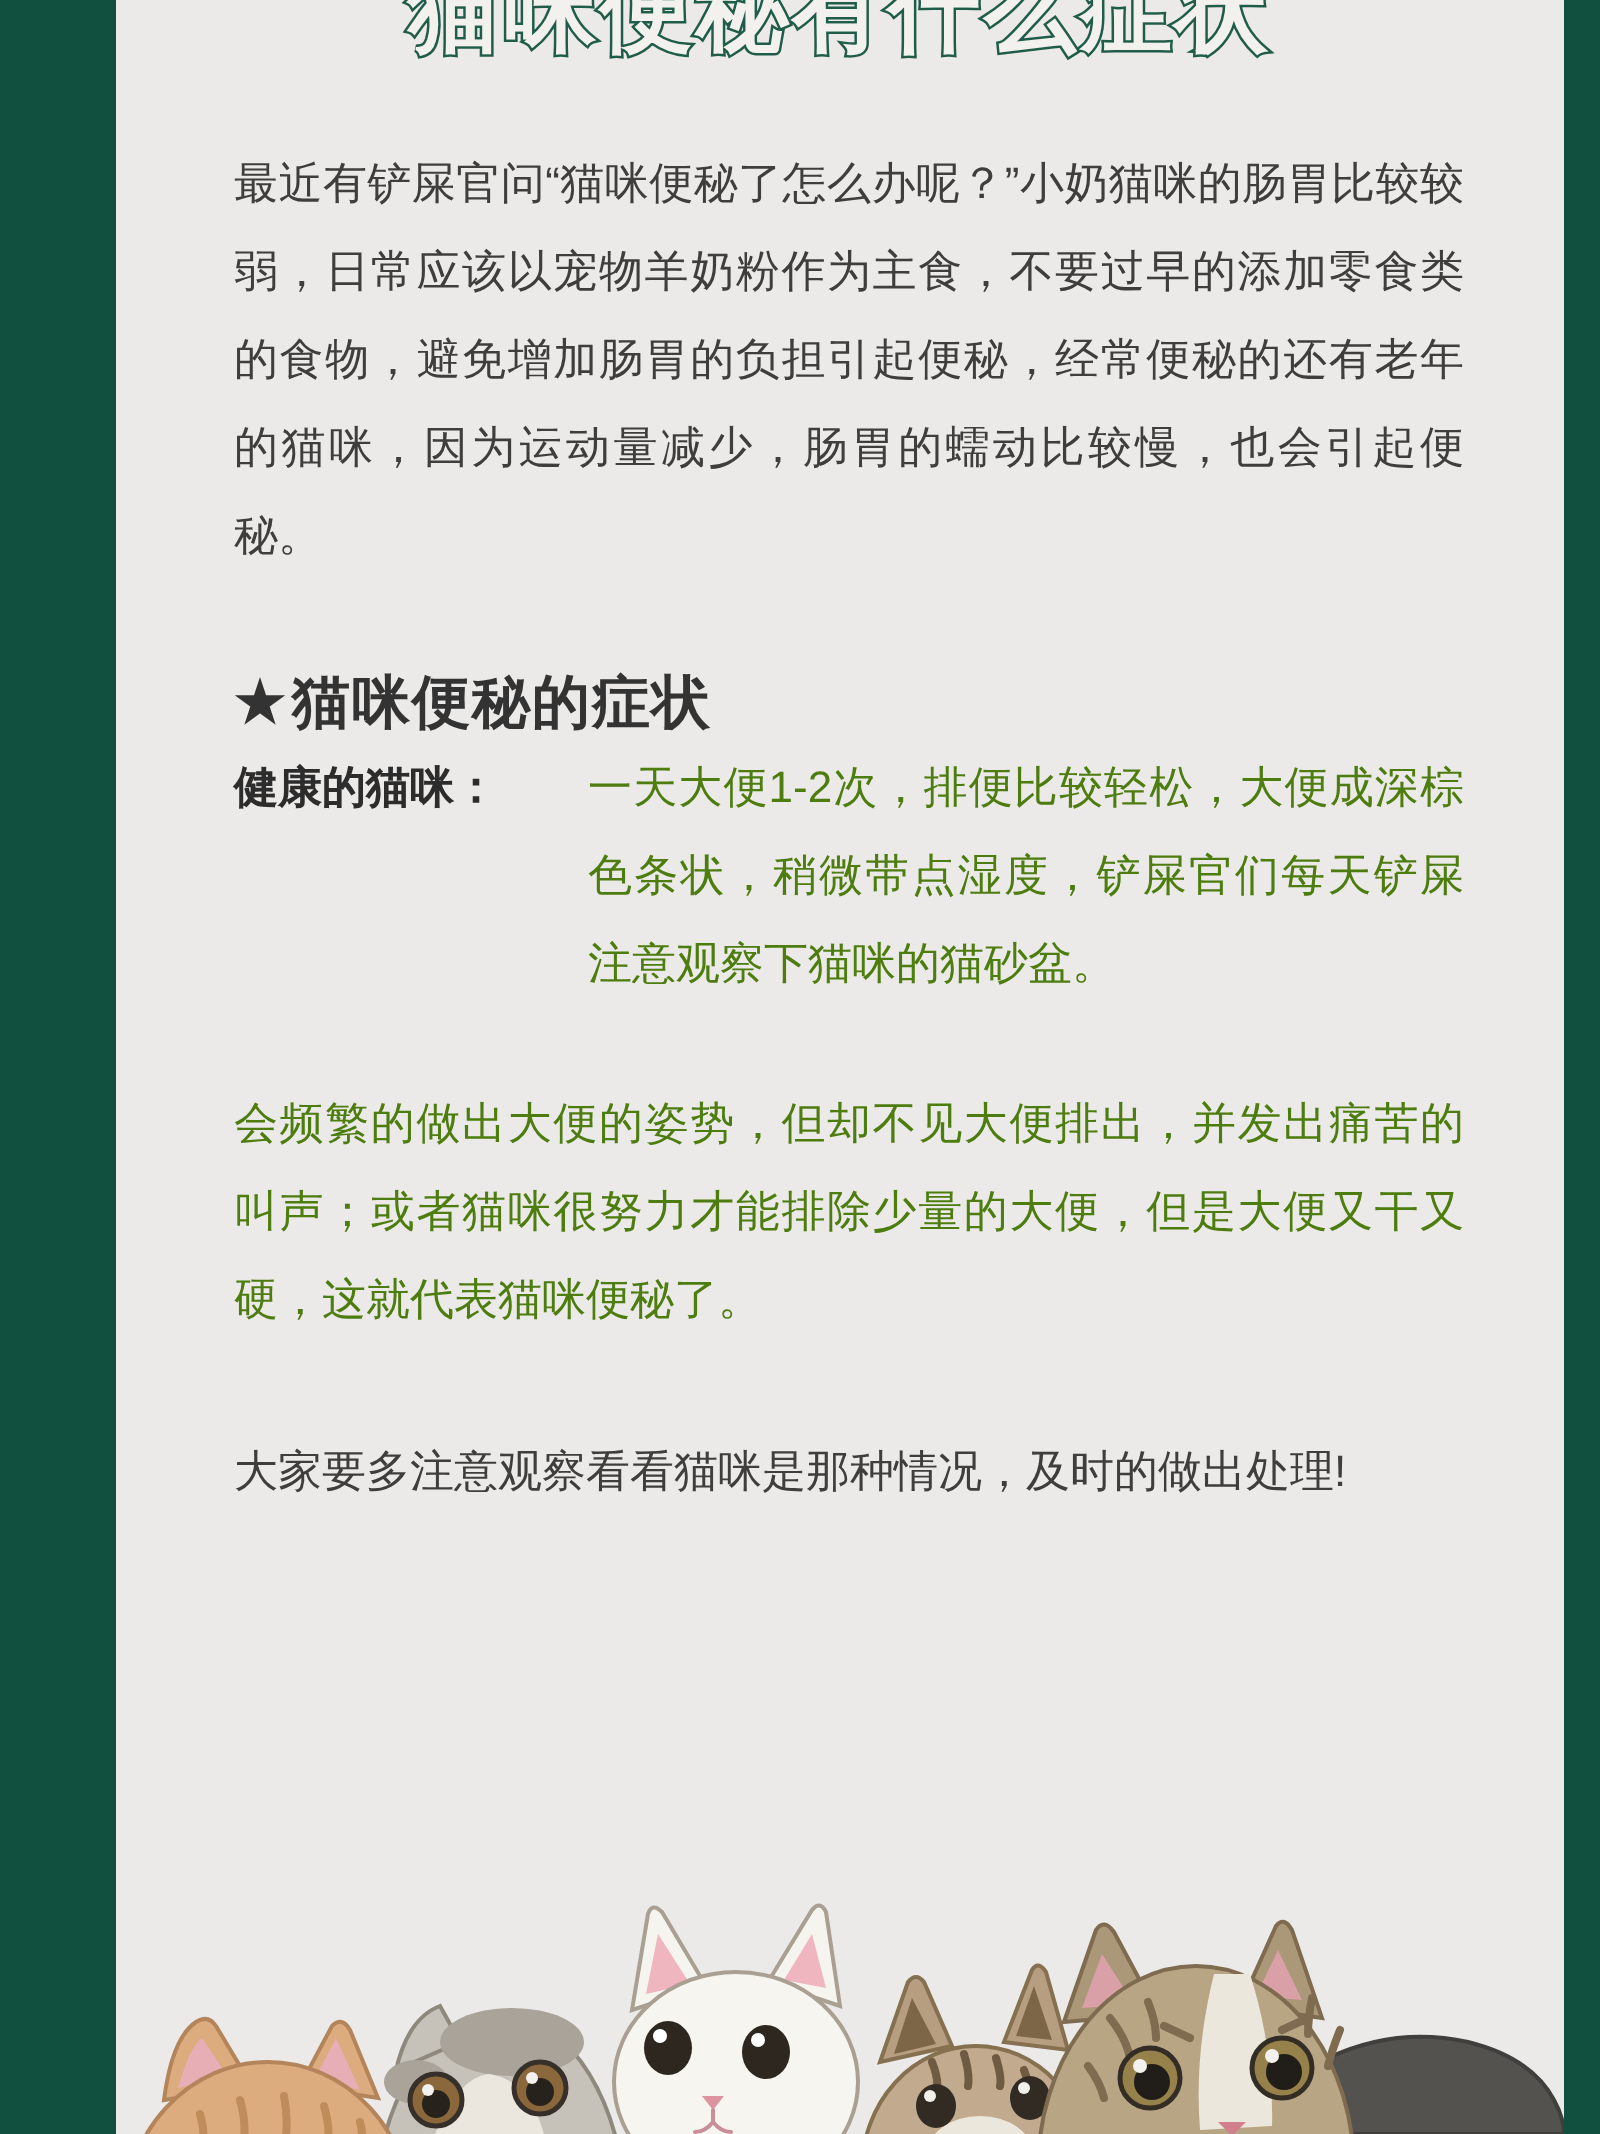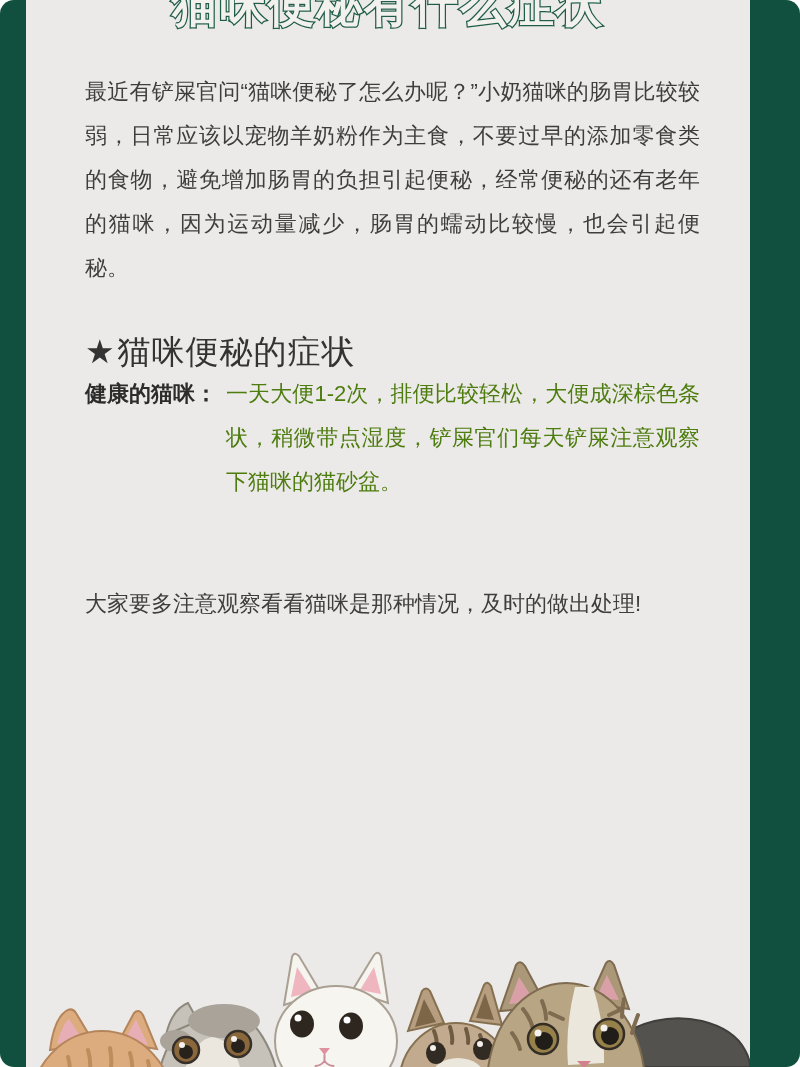--- a/index.html
+++ b/index.html
@@ -3,22 +3,21 @@
 <meta charset="utf-8">
 <style>
   * { margin: 0; padding: 0; box-sizing: border-box; }
   html, body { width: 800px; }
   body { font-family: "Liberation Sans", sans-serif; }
 
   .page {
     width: 800px;
     height: 1067px;
     background: #11503e;
-    padding: 0 26px;
-    border-radius: 14px;
+    padding: 0 58px;
   }
   .card {
     width: 724px;
     height: 1067px;
     background: #eceae8;
     position: relative;
     overflow: hidden;
   }
 
   .title {
@@ -40,33 +39,34 @@
     line-height: 44px;
     color: #3e3e3e;
     text-align: justify;
   }
   .para.intro   { margin-top: 42px; }
   .para.advice  { margin-top: 48px; }
   .para.closing { margin-top: 42px; text-align: left; }
 
   .section-heading {
     margin: 46px 50px 0 59px;
-    font-size: 33px;
+    font-size: 29px;
     line-height: 32px;
-    font-weight: 400;
+    font-weight: 700;
     color: #333333;
     letter-spacing: 1px;
   }
   .section-heading .star { margin-right: 2px; }
 
   .def-item {
     display: flex;
     margin: 0 50px 0 59px;
     font-size: 22px;
     line-height: 44px;
+    gap: 36px;
   }
   .def-item.first  { margin-top: 4px; }
   .def-item.second { margin-top: 36px; }
   .def-label {
     flex: 0 0 141px;
     font-weight: 700;
     color: #2c2c2c;
   }
   .def-text {
     flex: 1;
@@ -96,20 +96,21 @@
     <h2 class="section-heading">
       <span class="star">★</span><span>猫咪便秘的症状</span>
     </h2>
 
     <div class="def-item first">
       <span class="def-label">健康的猫咪：</span>
       <span class="def-text">一天大便1-2次，排便比较轻松，大便成深棕色条状，稍微带点湿度，铲屎官们每天铲屎注意观察下猫咪的猫砂盆。</span>
     </div>
 
     <div class="def-item second">
+      <span class="def-text">会频繁的做出大便的姿势，但却不见大便排出，并发出痛苦的叫声；或者猫咪很努力才能排除少量的大便，但是大便又干又硬，这就代表猫咪便秘了。</span>
     </div>
 
 
     <p class="para closing">大家要多注意观察看看猫咪是那种情况，及时的做出处理!</p>
 
     <div class="cats">
       <svg viewBox="0 0 724 120" width="724" height="120" xmlns="http://www.w3.org/2000/svg">
 
         <g>
           <path d="M 578 120 Q 586 92 606 82 Q 640 66 676 74 Q 708 82 719 103 Q 724 112 724 120 Z" fill="#53524e" stroke="#403f3c" stroke-width="2"></path>

